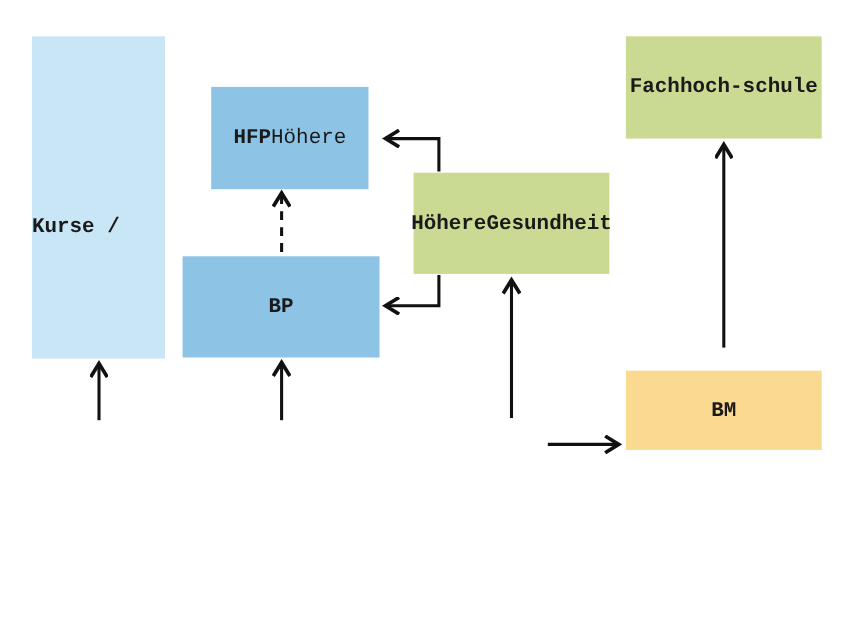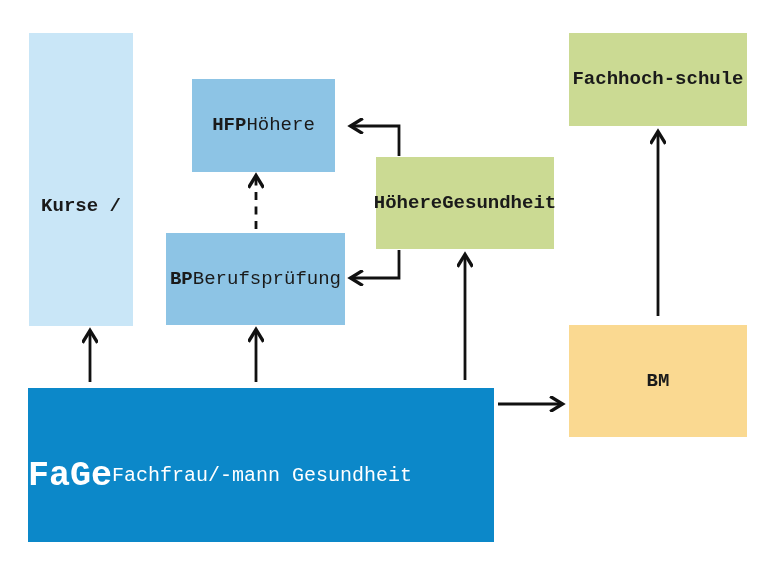--- a/index.html
+++ b/index.html
@@ -8,27 +8,27 @@
     font-family:"Liberation Sans", sans-serif; overflow:hidden;
     color:#1a1a1a;
   }
   .box {
     position:absolute; box-sizing:border-box;
     display:flex; flex-direction:row; align-items:center; justify-content:center;
     text-align:center; font-size:19px; line-height:27px;font-family:Liberation Mono, monospace;
   }
   .bold { font-weight:bold; }
 
-  .box-kurse  { left:29px;  top:33px;  width:104px; height:293px; background:#c9e6f7;
-                justify-content:center; padding-top:53px; font-weight:bold; line-height:26px; }
+  .box-kurse  { left:29px;  top:33px;  width:121px; height:293px; background:#c9e6f7;
+                justify-content:space-between; padding-top:53px; font-weight:bold; line-height:26px; }
   .box-hfp    { left:166px; top:79px;  width:143px; height:93px;  background:#8dc4e5;margin-left:26px; }
   .box-bp     { left:166px; top:233px; width:179px; height:92px;  background:#8dc4e5; }
   .box-hfs    { left:376px; top:157px; width:178px; height:92px;  background:#cbda93; font-weight:bold; }
   .box-fhs    { left:569px; top:33px;  width:178px; height:93px;  background:#cbda93; font-weight:bold; }
-  .box-bm     { left:569px; top:325px; width:178px; height:112px;  background:#fad991; font-weight:bold; line-height:28px; }
+  .box-bm     { left:569px; top:337px; width:178px; height:72px;  background:#fad991; font-weight:bold; line-height:28px; }
   .box-fage   { left:28px;  top:388px; width:466px; height:154px; background:#0c88c9;
                 color:#ffffff; justify-content:flex-start; padding-top:22px; }
   .fage-title { font-size:35px; font-weight:bold; line-height:40px; }
   .fage-sub   { font-size:20px; line-height:26px; }
 
   .arrow-layer { position:absolute; left:0; top:0; width:770px; height:576px; pointer-events:none; }
 </style>
 </head>
 <body>
 
@@ -38,41 +38,36 @@
     <span>Kurse /</span>
   </div>
 
   <div class="box box-hfp">
     <span class="bold">HFP</span>
     <span>Höhere</span>
   </div>
 
   <div class="box box-bp">
     <span class="bold">BP</span>
-    <span>Berufsprüfung</span>
   </div>
 
   <div class="box box-hfs">
     <span>Höhere</span>
     <span>Gesundheit</span>
   </div>
 
   <div class="box box-fhs">
     <span>Fachhoch-</span>
     <span>schule</span>
   </div>
 
   <div class="box box-bm">
     <span>BM</span>
   </div>
 
-  <div class="box box-fage">
-    <span class="fage-title">FaGe</span>
-    <span class="fage-sub">Fachfrau/-mann Gesundheit</span>
-  </div>
 
   <svg class="arrow-layer" viewBox="0 0 770 576" xmlns="http://www.w3.org/2000/svg">
     <defs>
       <marker id="ah" markerUnits="strokeWidth" markerWidth="6" markerHeight="6" viewBox="0 0 10 10" refX="6.5" refY="5" orient="auto">
         <path d="M1.5 1 L8 5 L1.5 9" fill="none" stroke="#111111" stroke-width="2" stroke-linecap="square"></path>
       </marker>
     </defs>
     <g fill="none" stroke="#111111" stroke-width="2.8">
       <line x1="90" y1="382" x2="90" y2="333" marker-end="url(#ah)"></line>
       <line x1="256" y1="382" x2="256" y2="332" marker-end="url(#ah)"></line>

